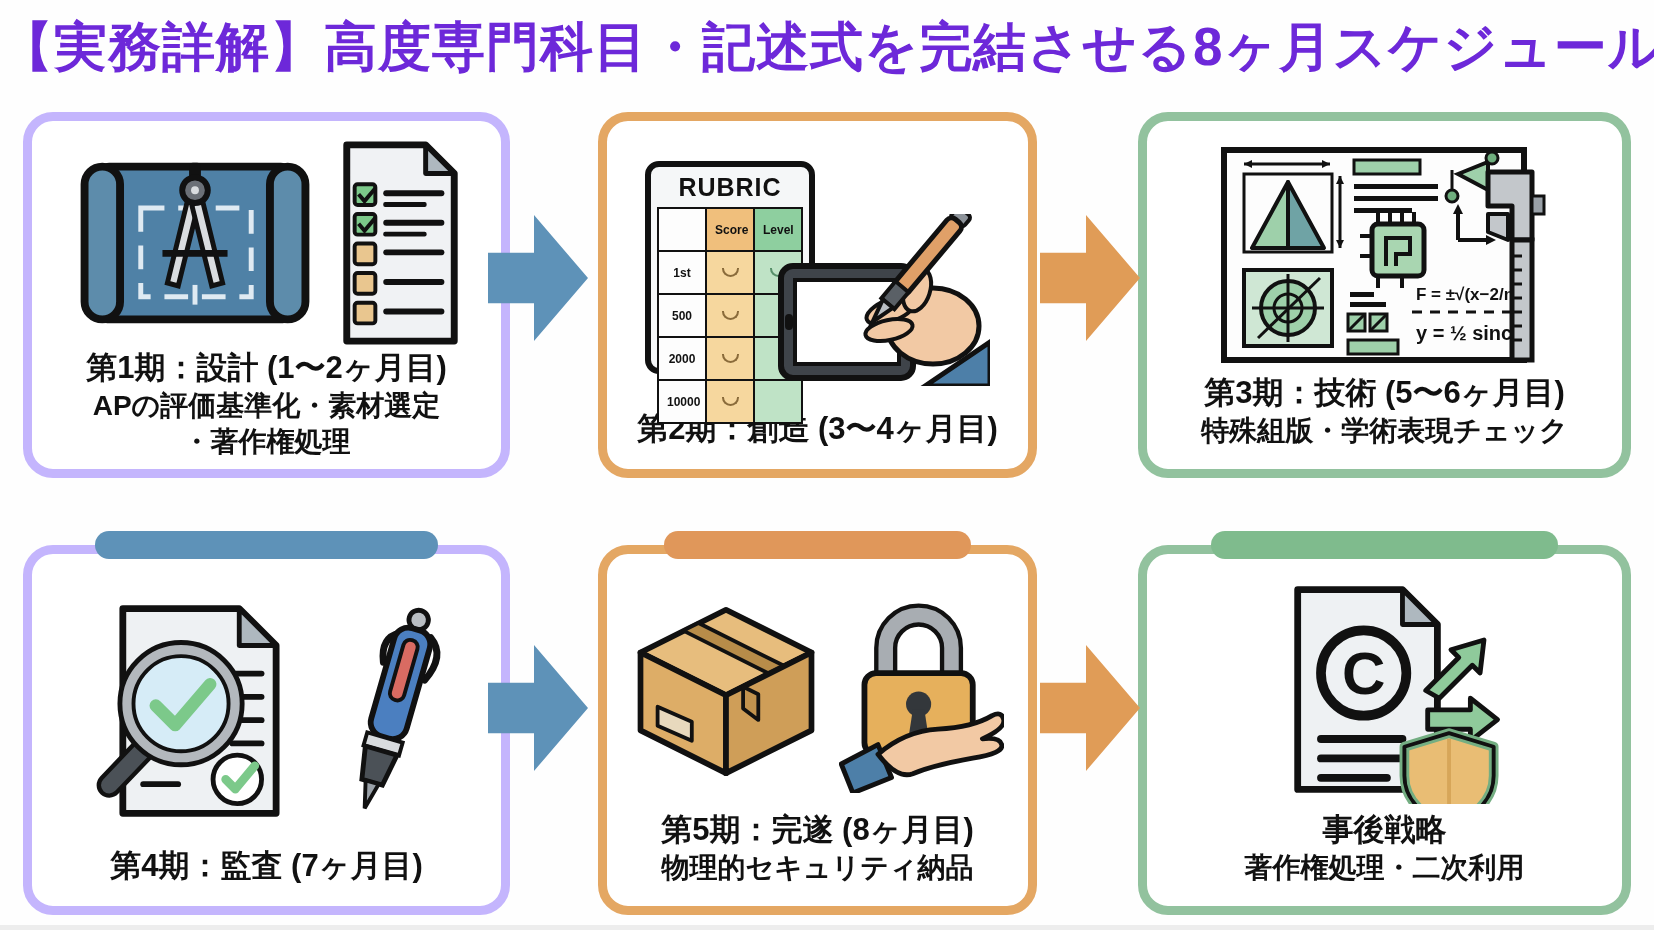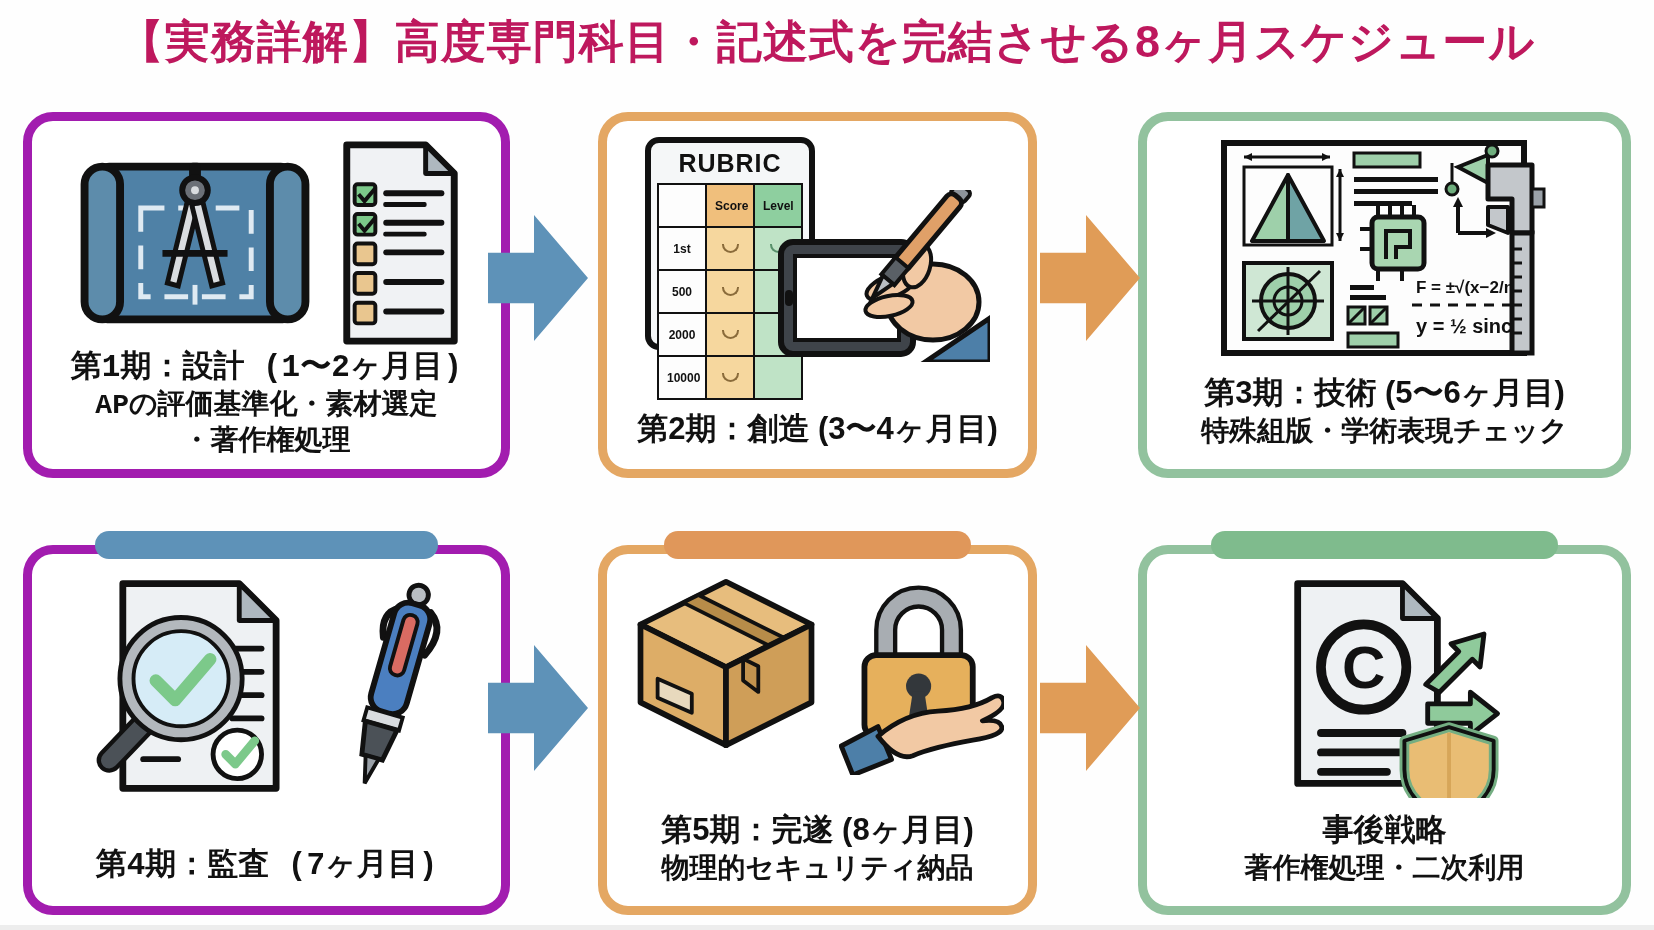--- a/index.html
+++ b/index.html
@@ -1,40 +1,40 @@
 <!DOCTYPE html>
 <html><head>
 <meta charset="utf-8">
 <style>
   html,body{margin:0;padding:0;background:#ffffff;}
   body{font-family:"Liberation Sans","DejaVu Sans",sans-serif;color:#111;}
   .canvas{position:relative;width:1654px;height:930px;background:#fefefe;overflow:hidden;}
 
   .title{position:absolute;top:12px;left:0;width:100%;text-align:center;
-         font-size:45px;font-weight:900;letter-spacing:1px;color:#be185d;white-space:nowrap;}
+         font-size:53px;font-weight:900;letter-spacing:1px;color:#6d28d9;white-space:nowrap;}
 
   .panel{position:absolute;background:#fff;border-radius:30px;box-sizing:border-box;
          display:flex;flex-direction:column;align-items:center;padding:16px 6px 20px 6px;}
-  .panel.blue{border:9px solid #a21caf;font-family:Liberation Mono, monospace;}
+  .panel.blue{border:9px solid #c4b5fd;}
   .panel.orange{border:9px solid #e4a763;}
   .panel.green{border:9px solid #92c29e;}
 
   .p1{left:23px;top:112px;width:487px;height:366px;}
   .p2{left:598px;top:112px;width:439px;height:366px;}
   .p3{left:1138px;top:112px;width:493px;height:366px;}
   .p4{left:23px;top:545px;width:487px;height:370px;}
   .p5{left:598px;top:545px;width:439px;height:370px;}
   .p6{left:1138px;top:545px;width:493px;height:370px;}
 
   .pill{position:absolute;top:-23px;left:13.5%;width:73%;height:28px;border-radius:16px;}
   .pill.blue{background:#5e92b8;}
   .pill.orange{background:#e0975a;}
   .pill.green{background:#7fbb8d;}
 
-  .icons{flex:1;display:flex;justify-content:center;gap:18px;width:100%;}
+  .icons{flex:1;display:flex;align-items:center;justify-content:center;gap:18px;width:100%;}
   .heading{font-size:31px;font-weight:800;text-align:center;white-space:nowrap;line-height:1.25;}
   .sub{font-size:28px;font-weight:700;text-align:center;line-height:1.3;}
 
   .arrow{position:absolute;width:100px;height:126px;
          clip-path:polygon(0 30%,46% 30%,46% 0,100% 50%,46% 100%,46% 70%,0 70%);}
   .arrow.blue{background:#5e92b8;}
   .arrow.orange{background:#e09c57;}
   .a1{left:488px;top:215px;}
   .a2{left:1040px;top:215px;}
   .a3{left:488px;top:645px;}

